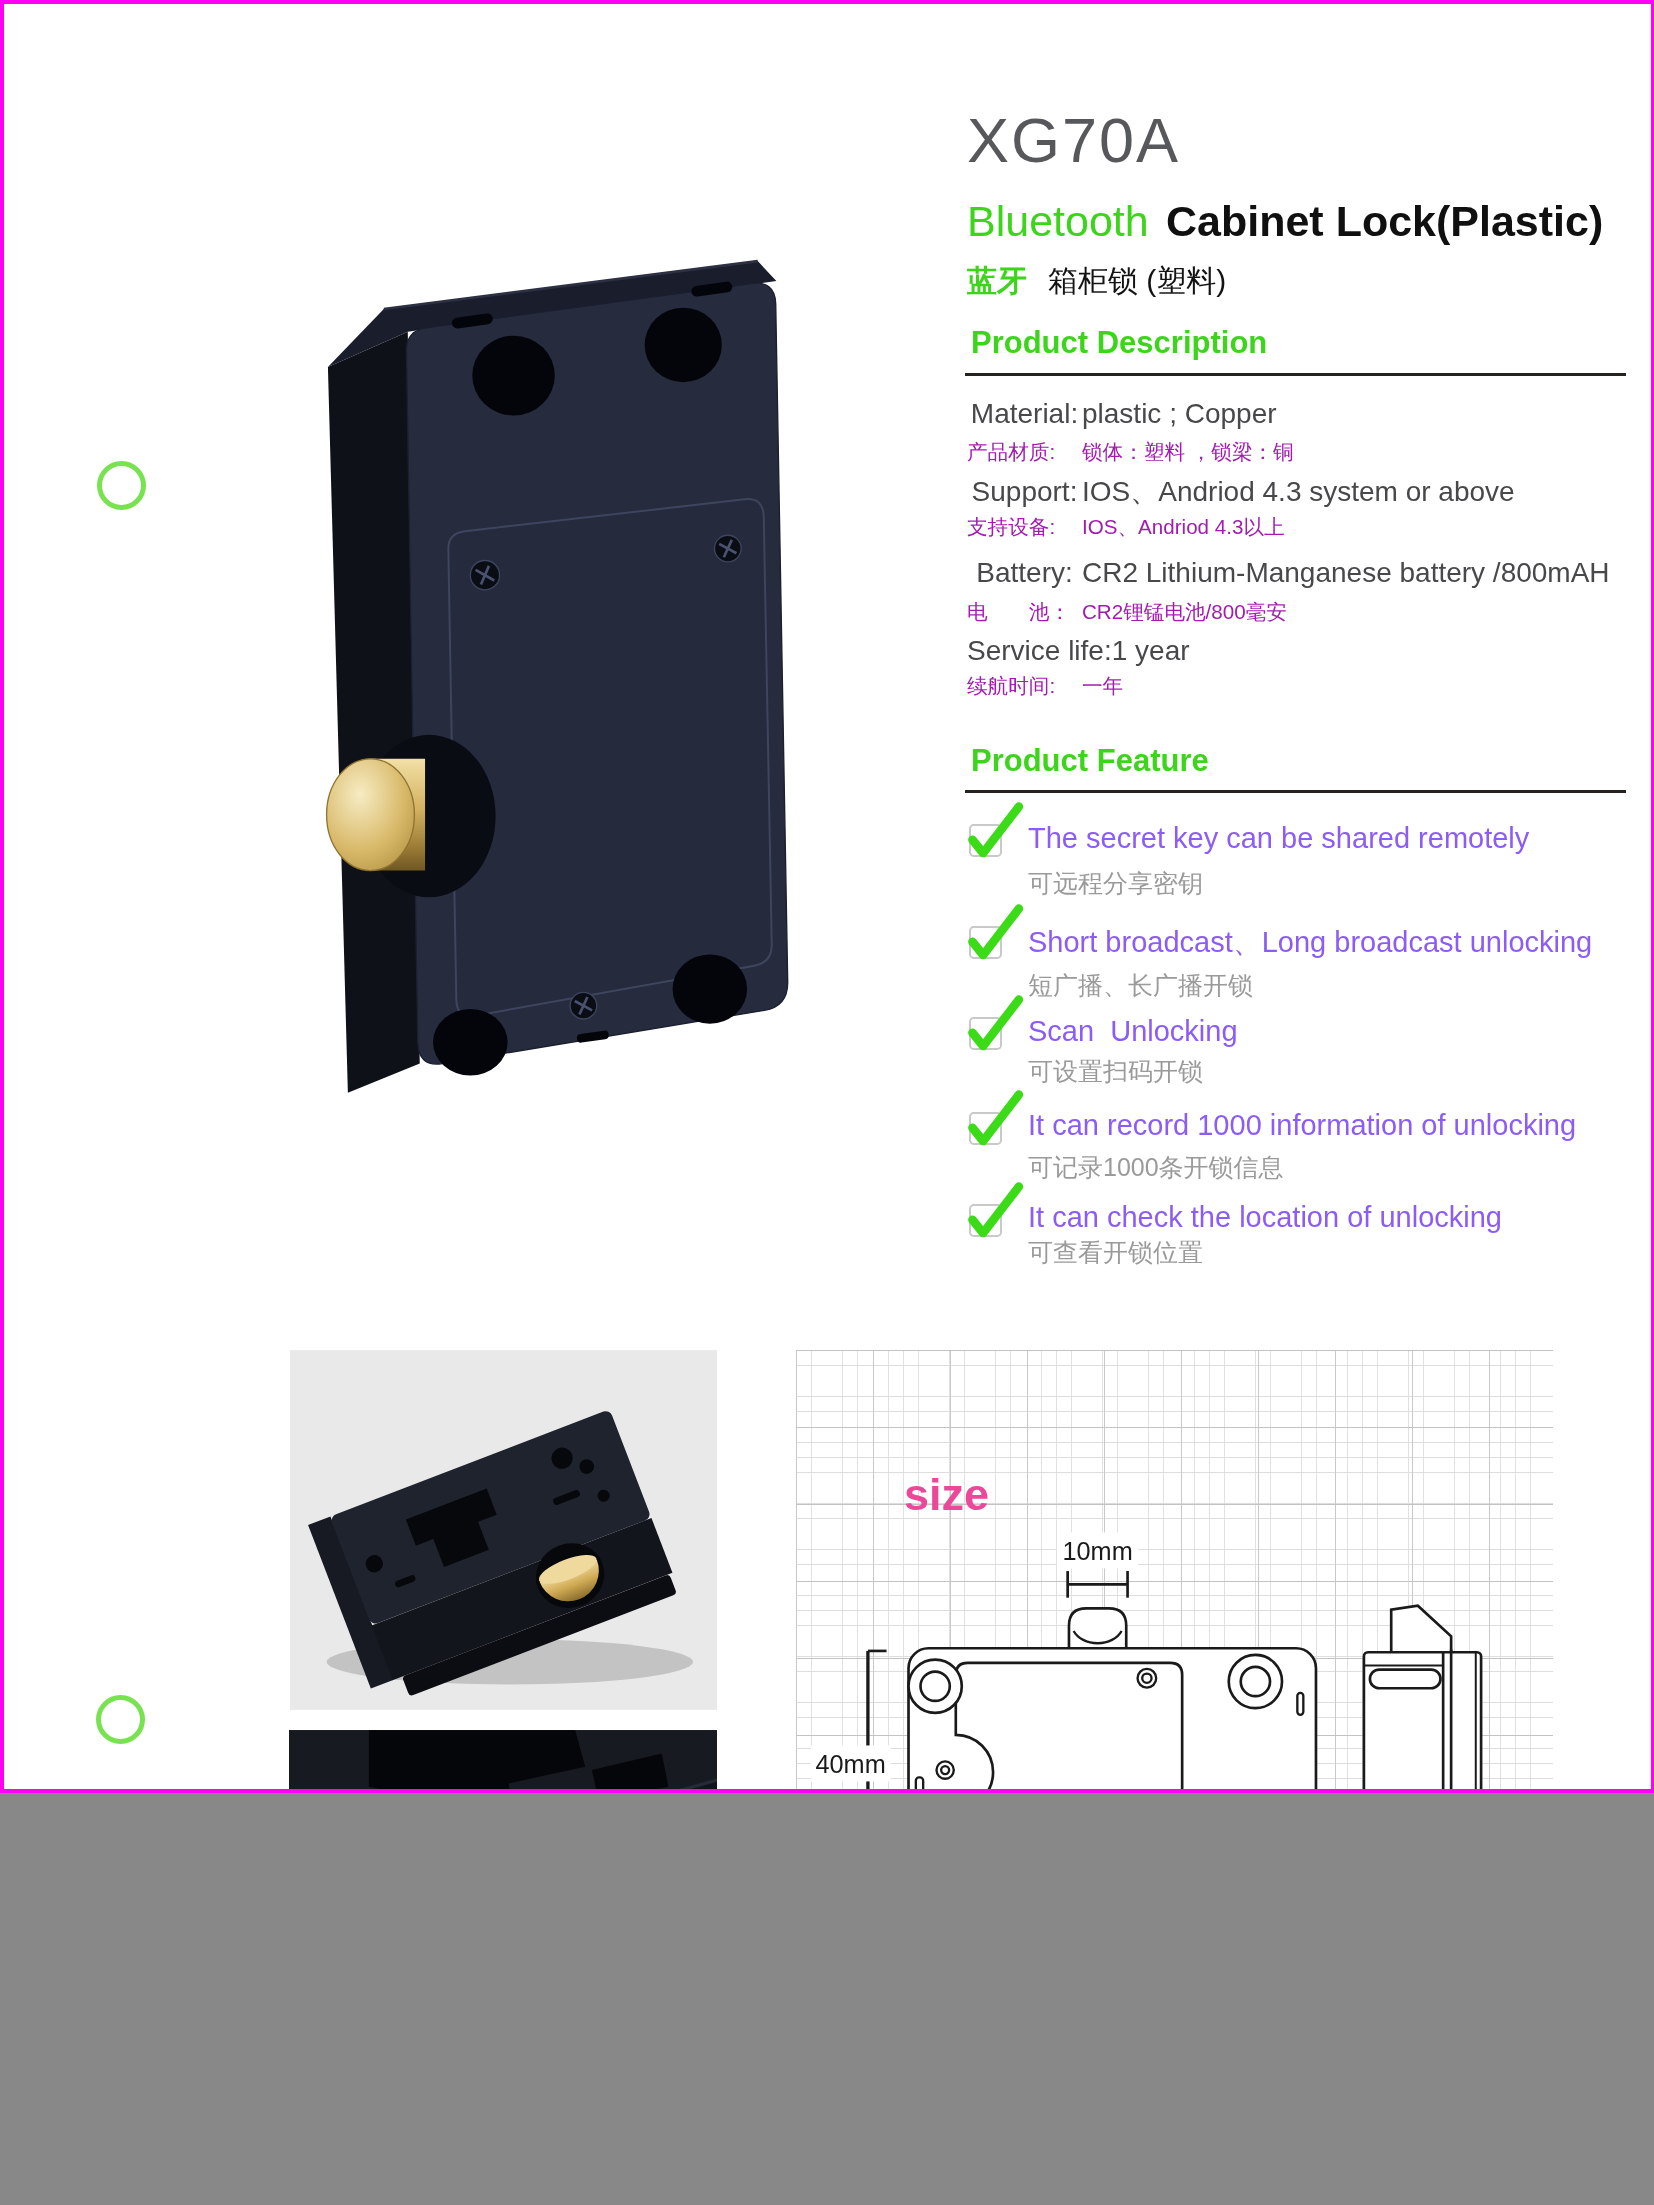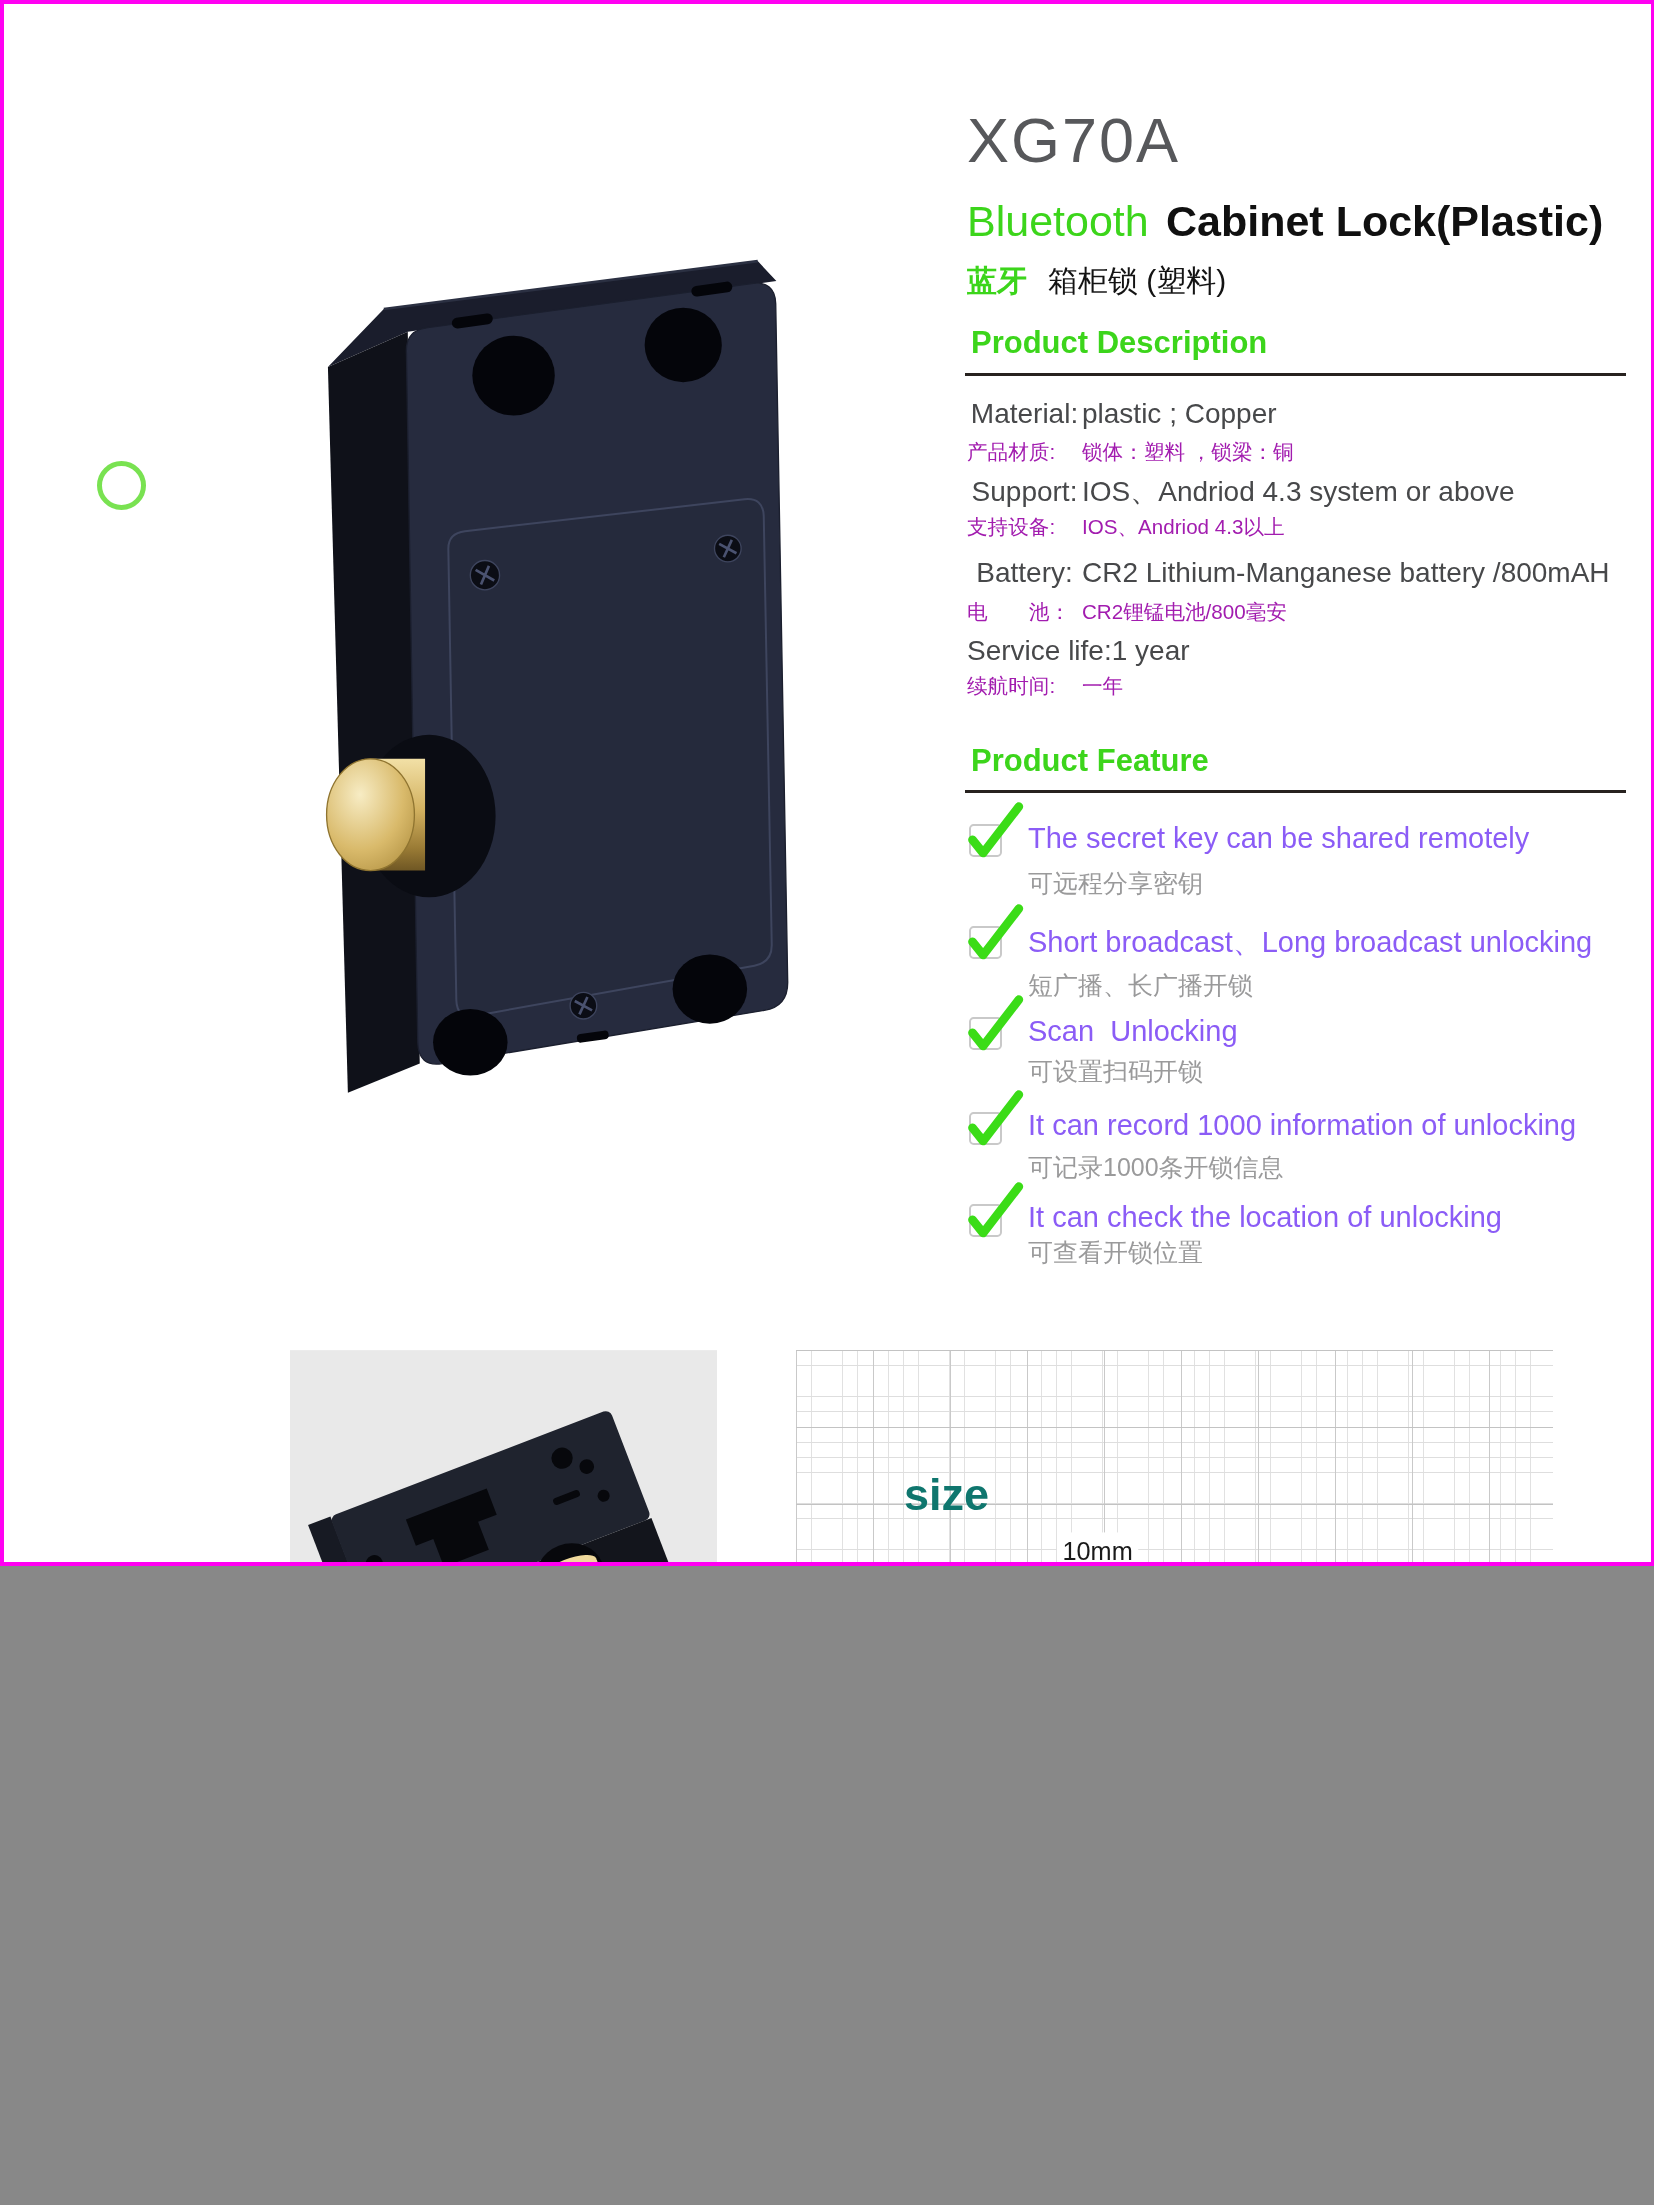--- a/index.html
+++ b/index.html
@@ -1,16 +1,16 @@
 <!DOCTYPE html>
 <html style="font-size:10.7px"><head>
 <meta charset="utf-8">
 <style>
   html,body{margin:0;padding:0;background:#888;}
-  .page{position:relative;width:1655px;height:1566px;background:#fff;
+  .page{position:relative;width:1655px;height:1793px;background:#fff;
         border:4px solid #ff00f2;box-sizing:border-box;overflow:hidden;
         font-family:"Liberation Sans",sans-serif;}
   
   .green-circle{position:absolute;width:39px;height:39px;border:5.3px solid #79e251;border-radius:50%;}
   .c1{left:93px;top:457px;}
   .c2{left:92px;top:1691px;}
   
   .model{position:absolute;left:963px;top:100px;font-size:63px;font-weight:300;
          color:#57585b;letter-spacing:2px;}
   .title{position:absolute;left:963px;top:193px;font-size:43px;color:#101010;font-weight:600;}
@@ -46,21 +46,21 @@
   .photo-main{position:absolute;left:280px;top:226px;}
   .photo1{position:absolute;left:286px;top:1346px;}
   .photo2{position:absolute;left:285px;top:1726px;}
   
   .gridbg{position:absolute;left:792px;top:1346px;width:757px;height:751px;background-color:#fff;
     background-image:
       repeating-linear-gradient(to bottom,#c3c3c3 0 1px,transparent 1px 77px),
       repeating-linear-gradient(to right,#c9c9c9 0 1px,transparent 1px 77px),
       repeating-linear-gradient(to bottom,#dedede 0 0.7px,transparent 0.7px 15.3px),
       repeating-linear-gradient(to right,#e1e1e1 0 0.7px,transparent 0.7px 15.3px);}
-  .size-label{position:absolute;left:900px;top:1465px;font-size:45px;font-weight:800;color:#0f766e;}
+  .size-label{position:absolute;left:900px;top:1465px;font-size:45px;font-weight:800;color:#ec4899;}
   .drawing{position:absolute;left:792px;top:1346px;}
   .dim-text{font-size:38px;fill:#1a1a1a;font-family:"Liberation Sans",sans-serif;}
 </style>
 </head>
 <body>
 
 <div class="page">
 
   <div class="green-circle c1"></div>
   <div class="green-circle c2"></div>

